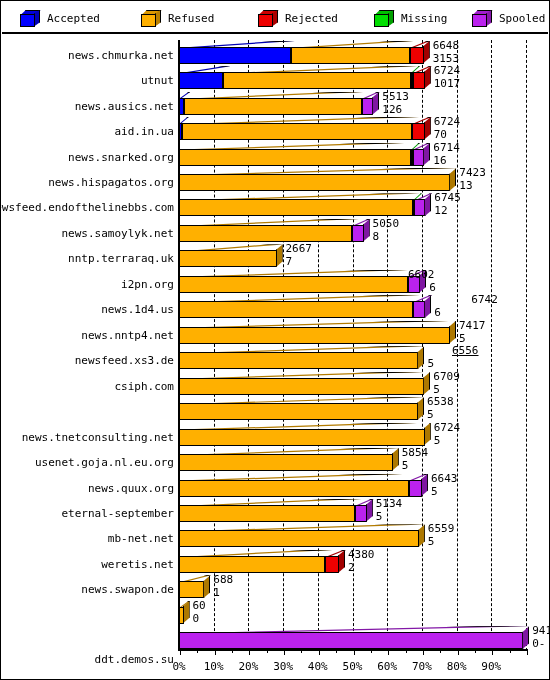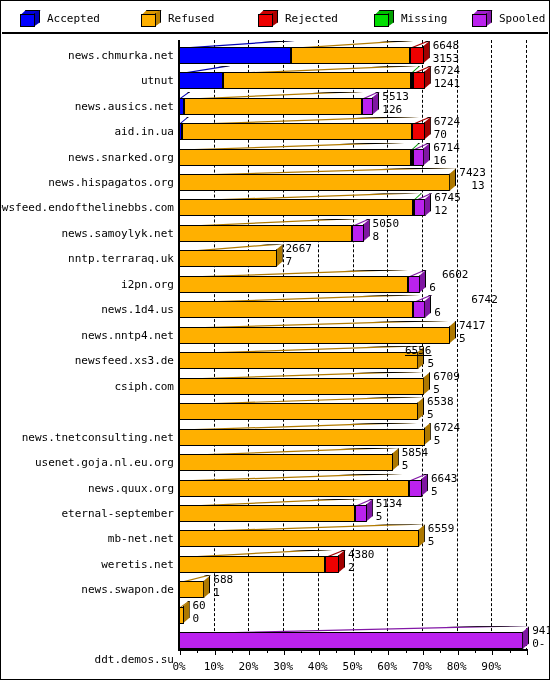--- a/index.html
+++ b/index.html
@@ -142,21 +142,21 @@
       <div class="segtop" style="left: 177px; top: 32.1875px; width: 51.416px; background: rgb(0, 0, 179);"></div>
       <div class="seg" style="left: 177px; top: 38.1875px; width: 44.416px; background: rgb(0, 0, 255);"></div>
       <div class="segtop" style="left: 221.416px; top: 32.1875px; width: 194.38px; background: rgb(179, 123, 0);"></div>
       <div class="seg" style="left: 221.416px; top: 38.1875px; width: 187.38px; background: rgb(255, 176, 0);"></div>
       <div class="segtop" style="left: 408.796px; top: 32.1875px; width: 9.082px; background: rgb(0, 155, 0);"></div>
       <div class="seg" style="left: 408.796px; top: 38.1875px; width: 2.082px; background: rgb(0, 221, 0);"></div>
       <div class="segtop" style="left: 410.878px; top: 32.1875px; width: 18.798px; background: rgb(167, 0, 0);"></div>
       <div class="seg" style="left: 410.878px; top: 38.1875px; width: 11.798px; background: rgb(238, 0, 0);"></div>
       <div class="segside" style="left: 421.676px; top: 32.1875px; background: rgb(162, 0, 0);"></div>
       <div class="vlabel" style="left: 431.676px; top: 31.1875px;">6724</div>
-      <div class="vlabel" style="left: 431.676px; top: 44.1875px;">1241</div>
+      <div class="vlabel" style="left: 431.676px; top: 44.1875px;">1017</div>
       <div class="rowlabel" style="top: 71.6458px; right: 374px;">news.ausics.net</div>
       <div class="segtop" style="left: 177px; top: 57.6458px; width: 11.511px; background: rgb(0, 0, 179);"></div>
       <div class="seg" style="left: 177px; top: 63.6458px; width: 4.511px; background: rgb(0, 0, 255);"></div>
       <div class="segtop" style="left: 181.511px; top: 57.6458px; width: 185.358px; background: rgb(179, 123, 0);"></div>
       <div class="seg" style="left: 181.511px; top: 63.6458px; width: 178.358px; background: rgb(255, 176, 0);"></div>
       <div class="segtop" style="left: 359.869px; top: 57.6458px; width: 18.451px; background: rgb(131, 24, 167);"></div>
       <div class="seg" style="left: 359.869px; top: 63.6458px; width: 11.451px; background: rgb(187, 34, 238);"></div>
       <div class="segside" style="left: 370.32px; top: 57.6458px; background: rgb(127, 23, 162);"></div>
       <div class="vlabel" style="left: 380.32px; top: 56.6458px;">5513</div>
       <div class="vlabel" style="left: 380.32px; top: 69.6458px;">126</div>
@@ -178,21 +178,21 @@
       <div class="segtop" style="left: 411.225px; top: 108.562px; width: 18.104px; background: rgb(131, 24, 167);"></div>
       <div class="seg" style="left: 411.225px; top: 114.562px; width: 11.104px; background: rgb(187, 34, 238);"></div>
       <div class="segside" style="left: 421.329px; top: 108.562px; background: rgb(127, 23, 162);"></div>
       <div class="vlabel" style="left: 431.329px; top: 107.562px;">6714</div>
       <div class="vlabel" style="left: 431.329px; top: 120.562px;">16</div>
       <div class="rowlabel" style="top: 148.021px; right: 374px;">news.hispagatos.org</div>
       <div class="segtop" style="left: 177px; top: 134.021px; width: 278.354px; background: rgb(179, 123, 0);"></div>
       <div class="seg" style="left: 177px; top: 140.021px; width: 271.354px; background: rgb(255, 176, 0);"></div>
       <div class="segside" style="left: 447.354px; top: 134.021px; background: rgb(173, 120, 0);"></div>
       <div class="vlabel" style="left: 457.354px; top: 133.021px;">7423</div>
-      <div class="vlabel" style="left: 457.354px; top: 146.021px; margin-left: 12px;">13</div>
+      <div class="vlabel" style="left: 457.354px; top: 146.021px;">13</div>
       <div class="rowlabel" style="top: 173.479px; right: 374px;">newsfeed.endofthelinebbs.com</div>
       <div class="segtop" style="left: 177px; top: 159.479px; width: 240.878px; background: rgb(179, 123, 0);"></div>
       <div class="seg" style="left: 177px; top: 165.479px; width: 233.878px; background: rgb(255, 176, 0);"></div>
       <div class="segtop" style="left: 410.878px; top: 159.479px; width: 9px; background: rgb(0, 155, 0);"></div>
       <div class="seg" style="left: 410.878px; top: 165.479px; width: 2px; background: rgb(0, 221, 0);"></div>
       <div class="segtop" style="left: 412.266px; top: 159.479px; width: 18.104px; background: rgb(131, 24, 167);"></div>
       <div class="seg" style="left: 412.266px; top: 165.479px; width: 11.104px; background: rgb(187, 34, 238);"></div>
       <div class="segside" style="left: 422.37px; top: 159.479px; background: rgb(127, 23, 162);"></div>
       <div class="vlabel" style="left: 432.37px; top: 158.479px;">6745</div>
       <div class="vlabel" style="left: 432.37px; top: 171.479px;">12</div>
@@ -209,41 +209,41 @@
       <div class="seg" style="left: 177px; top: 216.396px; width: 97.507px; background: rgb(255, 176, 0);"></div>
       <div class="segside" style="left: 273.507px; top: 210.396px; background: rgb(173, 120, 0);"></div>
       <div class="vlabel" style="left: 283.507px; top: 209.396px;">2667</div>
       <div class="vlabel" style="left: 283.507px; top: 222.396px;">7</div>
       <div class="rowlabel" style="top: 249.854px; right: 374px;">i2pn.org</div>
       <div class="segtop" style="left: 177px; top: 235.854px; width: 236.02px; background: rgb(179, 123, 0);"></div>
       <div class="seg" style="left: 177px; top: 241.854px; width: 229.02px; background: rgb(255, 176, 0);"></div>
       <div class="segtop" style="left: 406.02px; top: 235.854px; width: 19.145px; background: rgb(131, 24, 167);"></div>
       <div class="seg" style="left: 406.02px; top: 241.854px; width: 12.145px; background: rgb(187, 34, 238);"></div>
       <div class="segside" style="left: 417.165px; top: 235.854px; background: rgb(127, 23, 162);"></div>
-      <div class="vlabel" style="left: 440px; top: 234.854px;">6602</div>
+      <div class="vlabel" style="left: 406px; top: 234.854px;">6602</div>
       <div class="vlabel" style="left: 427.165px; top: 247.854px;">6</div>
       <div class="rowlabel" style="top: 275.312px; right: 374px;">news.1d4.us</div>
       <div class="segtop" style="left: 177px; top: 261.312px; width: 240.878px; background: rgb(179, 123, 0);"></div>
       <div class="seg" style="left: 177px; top: 267.312px; width: 233.878px; background: rgb(255, 176, 0);"></div>
       <div class="segtop" style="left: 410.878px; top: 261.312px; width: 19.492px; background: rgb(131, 24, 167);"></div>
       <div class="seg" style="left: 410.878px; top: 267.312px; width: 12.492px; background: rgb(187, 34, 238);"></div>
       <div class="segside" style="left: 422.37px; top: 261.312px; background: rgb(127, 23, 162);"></div>
       <div class="vlabel" style="left: 432.37px; top: 260.312px; margin-left: 37px;">6742</div>
       <div class="vlabel" style="left: 432.37px; top: 273.312px;">6</div>
       <div class="rowlabel" style="top: 300.771px; right: 374px;">news.nntp4.net</div>
       <div class="segtop" style="left: 177px; top: 286.771px; width: 278.007px; background: rgb(179, 123, 0);"></div>
       <div class="seg" style="left: 177px; top: 292.771px; width: 271.007px; background: rgb(255, 176, 0);"></div>
       <div class="segside" style="left: 447.007px; top: 286.771px; background: rgb(173, 120, 0);"></div>
       <div class="vlabel" style="left: 457.007px; top: 285.771px;">7417</div>
       <div class="vlabel" style="left: 457.007px; top: 298.771px;">5</div>
       <div class="rowlabel" style="top: 326.229px; right: 374px;">newsfeed.xs3.de</div>
       <div class="segtop" style="left: 177px; top: 312.229px; width: 246.43px; background: rgb(179, 123, 0);"></div>
       <div class="seg" style="left: 177px; top: 318.229px; width: 239.43px; background: rgb(255, 176, 0);"></div>
       <div class="segside" style="left: 415.43px; top: 312.229px; background: rgb(173, 120, 0);"></div>
-      <div class="vlabel" style="left: 403px; top: 311.229px; text-decoration: underline;">6556</div>
+      <div class="vlabel" style="left: 450px; top: 311.229px; text-decoration: underline;">6556</div>
       <div class="vlabel" style="left: 425.43px; top: 324.229px;">5</div>
       <div class="rowlabel" style="top: 351.688px; right: 374px;">csiph.com</div>
       <div class="segtop" style="left: 177px; top: 337.688px; width: 252.329px; background: rgb(179, 123, 0);"></div>
       <div class="seg" style="left: 177px; top: 343.688px; width: 245.329px; background: rgb(255, 176, 0);"></div>
       <div class="segside" style="left: 421.329px; top: 337.688px; background: rgb(173, 120, 0);"></div>
       <div class="vlabel" style="left: 431.329px; top: 336.688px;">6709</div>
       <div class="vlabel" style="left: 431.329px; top: 349.688px;">5</div>
       <div class="segtop" style="left: 177px; top: 363.146px; width: 246.083px; background: rgb(179, 123, 0);"></div>
       <div class="seg" style="left: 177px; top: 369.146px; width: 239.083px; background: rgb(255, 176, 0);"></div>
       <div class="segside" style="left: 415.083px; top: 363.146px; background: rgb(173, 120, 0);"></div>

